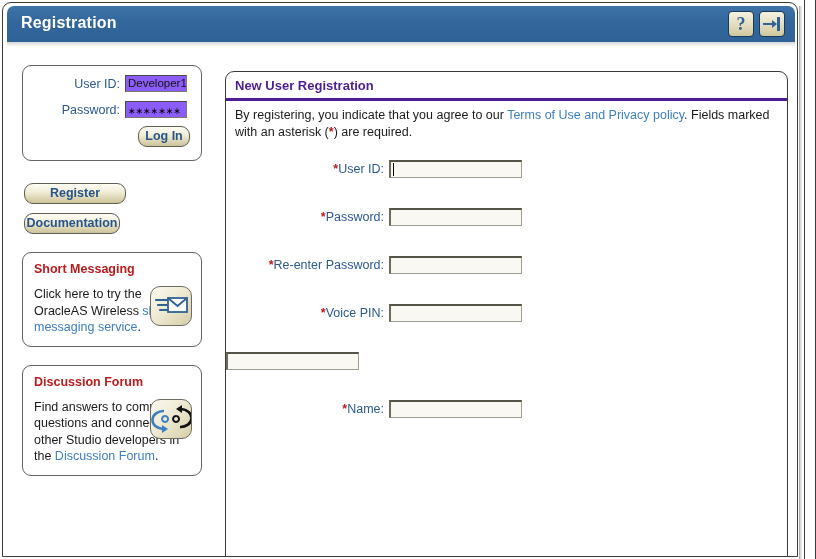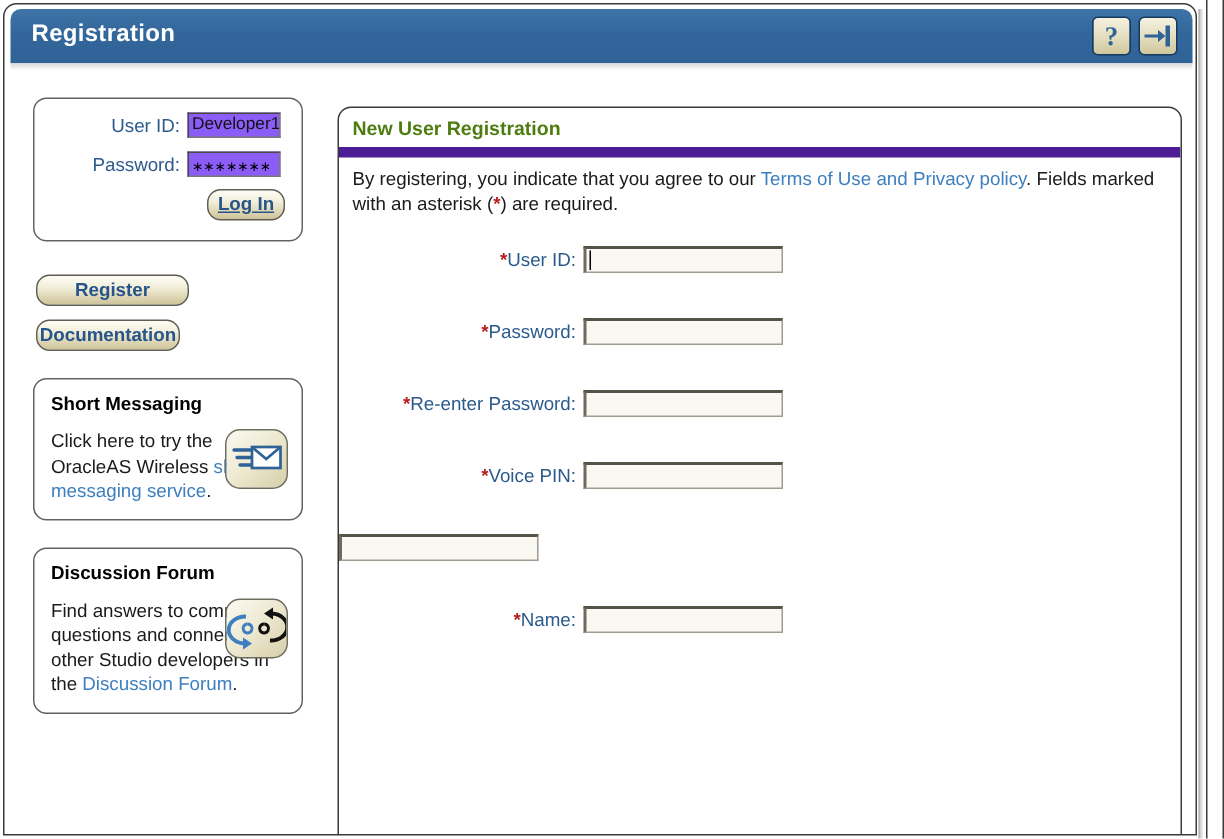--- a/index.html
+++ b/index.html
@@ -181,42 +181,41 @@
     text-align: center;
     box-sizing: border-box;
     white-space: nowrap;
     font-family: "Liberation Sans", sans-serif;
     cursor: pointer;
   }
   .btn-login {
     width: 52px;
     height: 21px;
     line-height: 19px;
-    text-decoration: underline;
   }
   .btn-side {
     display: block;
     height: 21px;
     line-height: 19px;
     margin-bottom: 9px;
   }
   .btn-register { width: 102px; }
   .btn-doc { width: 96px; }
   .side-btns {
     margin-top: 22px;
     margin-left: 2px;
   }
 
   
   .info-panel {
     margin-top: 18px;
     padding: 9px 11px 10px 11px;
   }
   .info-title {
-    color: #000000;
+    color: #b91c1c;
     font-weight: bold;
     font-size: 12.5px;
     margin-bottom: 10px;
   }
   .info-body {
     position: relative;
     color: #1a1a1a;
     font-size: 12.5px;
     line-height: 16.5px;
   }
@@ -246,25 +245,25 @@
     width: 563px;
     height: 489px;
     border: 1px solid #3a3a3a;
     border-top-left-radius: 9px;
     border-top-right-radius: 9px;
     background: #ffffff;
     box-sizing: border-box;
     overflow: hidden;
   }
   .panel-heading {
-    color: #4d7c0f;
+    color: #4c1d95;
     font-weight: bold;
     font-size: 13px;
     padding: 6px 0 5px 9px;
-    border-bottom: 7px solid #4c1d95;
+    border-bottom: 3px solid #4c1d95;
   }
   .panel-intro {
     color: #1a1a1a;
     font-size: 12.5px;
     line-height: 16.5px;
     padding: 6px 10px 0 9px;
   }
   .req-star { color: #b71c1c; font-weight: bold; }
 
   

